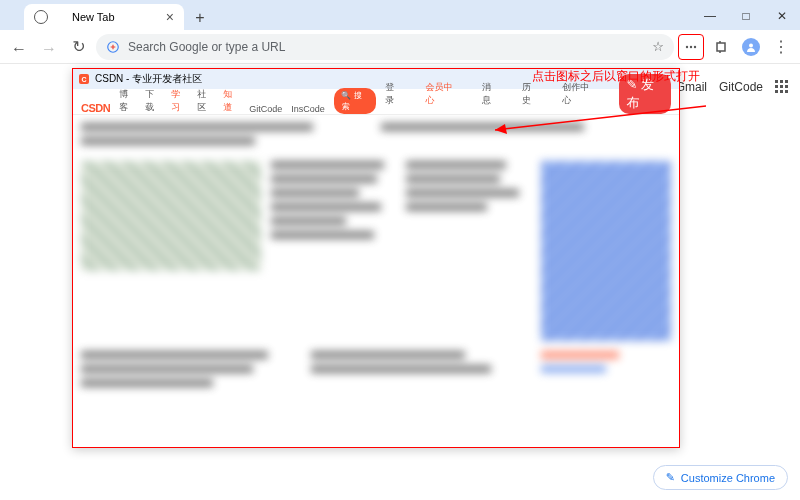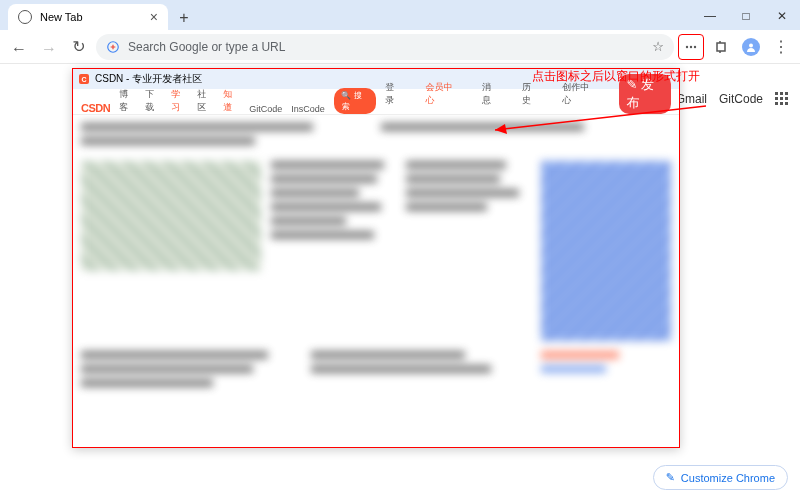--- a/index.html
+++ b/index.html
@@ -1,33 +1,33 @@
 <!DOCTYPE html>
 <html><head>
 <meta charset="utf-8">
 <style>
 *{box-sizing:border-box;margin:0;padding:0;font-family:Arial,sans-serif}
 body{width:800px;height:500px;background:#fff;position:relative;overflow:hidden}
 .titlebar{height:30px;background:#dce8f8;display:flex;align-items:flex-end}
-.tab{background:#fff;border-radius:8px 8px 0 0;height:26px;margin-left:8px;padding:4px 10px;display:flex;align-items:center;gap:8px;font-size:11px;min-width:160px}
+.tab{background:#fff;border-radius:8px 8px 0 0;height:26px;margin-left:24px;padding:4px 10px;display:flex;align-items:center;gap:24px;font-size:11px;min-width:160px}
 .tab-icon{width:14px;height:14px;border:1.5px solid #555;border-radius:50%}
 .tab-close{font-size:14px;color:#555;margin-left:auto}
 .newtab{width:24px;height:24px;display:flex;align-items:center;justify-content:center;font-size:16px;color:#444;margin-left:4px}
 .wincontrols{margin-left:auto;display:flex}
 .wc{width:36px;height:28px;display:flex;align-items:center;justify-content:center;font-size:12px;color:#333}
 .toolbar{height:34px;background:#fff;display:flex;align-items:center;padding:0 6px;gap:4px;border-bottom:1px solid #e8e8e8}
 .tbtn{width:26px;height:26px;display:flex;align-items:center;justify-content:center;color:#555;border-radius:50%}
 .omni{flex:1;height:26px;background:#f1f3f4;border-radius:13px;display:flex;align-items:center;padding:12px 10px;gap:8px;font-size:12px;color:#5f6368}
 .gicon{width:14px;height:14px}
 .star{font-size:13px;color:#555;margin-left:auto}
 .extbtn{width:26px;height:26px;display:flex;align-items:center;justify-content:center;border-radius:4px}
 .extbtn.highlighted{border:1.5px solid red}
 .avatar{width:18px;height:18px;background:#7baaf7;border-radius:50%;display:flex;align-items:center;justify-content:center;color:#fff;font-size:10px}
 .content{position:relative;height:436px;background:#fff}
-.shortcuts{position:absolute;top:28px;right:12px;display:flex;align-items:flex-start;gap:12px;font-size:12px;color:#333}
+.shortcuts{position:absolute;top:16px;right:12px;display:flex;align-items:flex-start;gap:12px;font-size:12px;color:#333}
 .apps{display:grid;grid-template-columns:repeat(3,3px);grid-template-rows:repeat(3,3px);gap:2px}
 .apps span{background:#555;width:3px;height:3px}
 .popup{position:absolute;top:4px;left:72px;width:608px;height:380px;background:#fff;border:1.5px solid red;box-shadow:0 2px 10px rgba(0,0,0,.2)}
 .ptitle{height:20px;background:#e8f0fb;display:flex;align-items:center;padding:0 6px;font-size:10px;gap:6px}
 .pc{width:10px;height:10px;background:#fc5531;border-radius:2px;display:flex;align-items:center;justify-content:center;color:#fff;font-size:7px;font-weight:bold}
 .ptc{margin-left:auto;display:flex;gap:4px}
 .ptc span{width:14px;height:14px;display:flex;align-items:center;justify-content:center;font-size:9px;color:#555}
 .pnav{height:26px;display:flex;align-items:flex-end;padding:0 8px;gap:9px;font-size:9px;color:#555;border-bottom:1px solid #eee}
 .plogo{color:#fc5531;font-weight:bold;font-size:11px;letter-spacing:-.5px}
 .pnav .accent{color:#fc5531}

